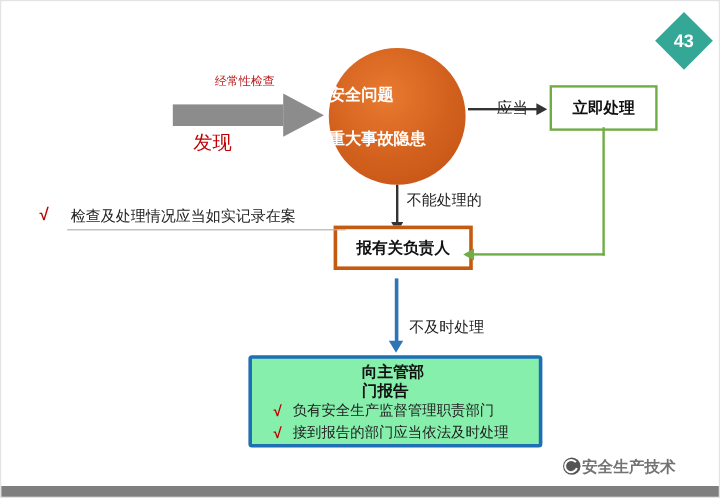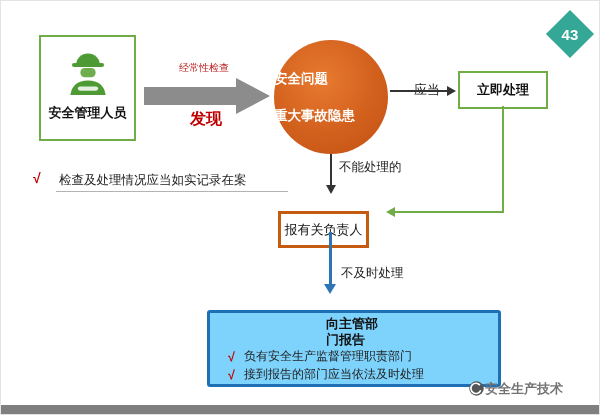--- a/index.html
+++ b/index.html
@@ -60,21 +60,21 @@
   }
   .gray-arrow-head {
     position: absolute; left: 235px; top: 77px;
     width: 0; height: 0;
     border-left: 34px solid #8c8c8c;
     border-top: 18px solid transparent;
     border-bottom: 18px solid transparent;
   }
   .discover-label {
     position: absolute; left: 160px; top: 108px; width: 90px;
-    text-align: center; font-size: 16px; font-weight: bold; color: #c00000;
+    font-size: 16px; font-weight: normal; color: #c00000;
   }
 
   
   .hazard-circle {
     position: absolute; left: 273px; top: 39px;
     width: 114px; height: 114px;
     border-radius: 50%;
     background: radial-gradient(circle at 42% 35%, #e87a30 0%, #d2601d 55%, #c24f12 100%);
     display: flex; flex-direction: column; align-items: flex-start; justify-content: center;
     gap: 24px;
@@ -127,32 +127,31 @@
 
   
   .immediate-box {
     position: absolute; left: 457px; top: 70px;
     width: 90px; height: 38px;
     border: 2px solid #70ad47; background: #fff;
     display: flex; align-items: center; justify-content: center;
     font-weight: bold; font-size: 13px; color: #111;
   }
   .leader-box {
-    position: absolute; left: 277px; top: 210px;
-    width: 91px; height: 37px;
+    position: absolute; left: 277px; top: 187px;
+    width: 116px; height: 37px;
     border: 3px solid #c55a11; background: #fff;
     display: flex; align-items: center; justify-content: center;
-    font-weight: normal; font-size: 13px; color: #111;
+    font-weight: bold; font-size: 13px; color: #111;
   }
   .dept-box {
     position: absolute; left: 206px; top: 295px;
-    width: 294px; height: 77px;
-    border: 3px solid #1f6fb5; border-radius: 3px; background: #7dd3fc;
+    width: 245px; height: 77px;
+    border: 3px solid #1f6fb5; border-radius: 3px; background: #86efac;
     padding-top: 3px;
-    margin-top: 14px;
   }
   .dept-title {
     width: 56px; margin: 0 auto;
     font-weight: bold; font-size: 13px; line-height: 1.2;
     color: #111; text-align: left;
   }
   .dept-item {
     display: flex; gap: 9px; margin: 2px 0 0 18px;
     font-size: 12px; color: #222; line-height: 1.3;
   }
@@ -186,30 +185,20 @@
 </style>
 </head>
 <body>
 
 <div class="slide">
 
   <div class="badge">
     <span>43</span>
   </div>
 
-  <div class="manager-box">
-    <svg width="54" height="54" viewBox="0 0 64 64">
-      <path d="M18 22 a14 13 0 0 1 28 0 z" fill="#4e9b35"></path>
-      <rect x="13" y="20" width="38" height="5" rx="2.5" fill="#4e9b35"></rect>
-      <rect x="23" y="26" width="18" height="11" rx="5" fill="#6fae4e"></rect>
-      <path d="M11 58 q3 -17 21 -17 q18 0 21 17 z" fill="#4e9b35"></path>
-      <rect x="20" y="48" width="24" height="5" rx="2.5" fill="#ffffff" opacity="0.85"></rect>
-    </svg>
-    <div class="manager-label">安全管理人员</div>
-  </div>
 
   <div class="insp-label">经常性检查</div>
   <div class="gray-arrow-body"></div>
   <div class="gray-arrow-head"></div>
   <div class="discover-label">发现</div>
 
   <div class="hazard-circle">
     <div>安全问题</div>
     <div>重大事故隐患</div>
   </div>

